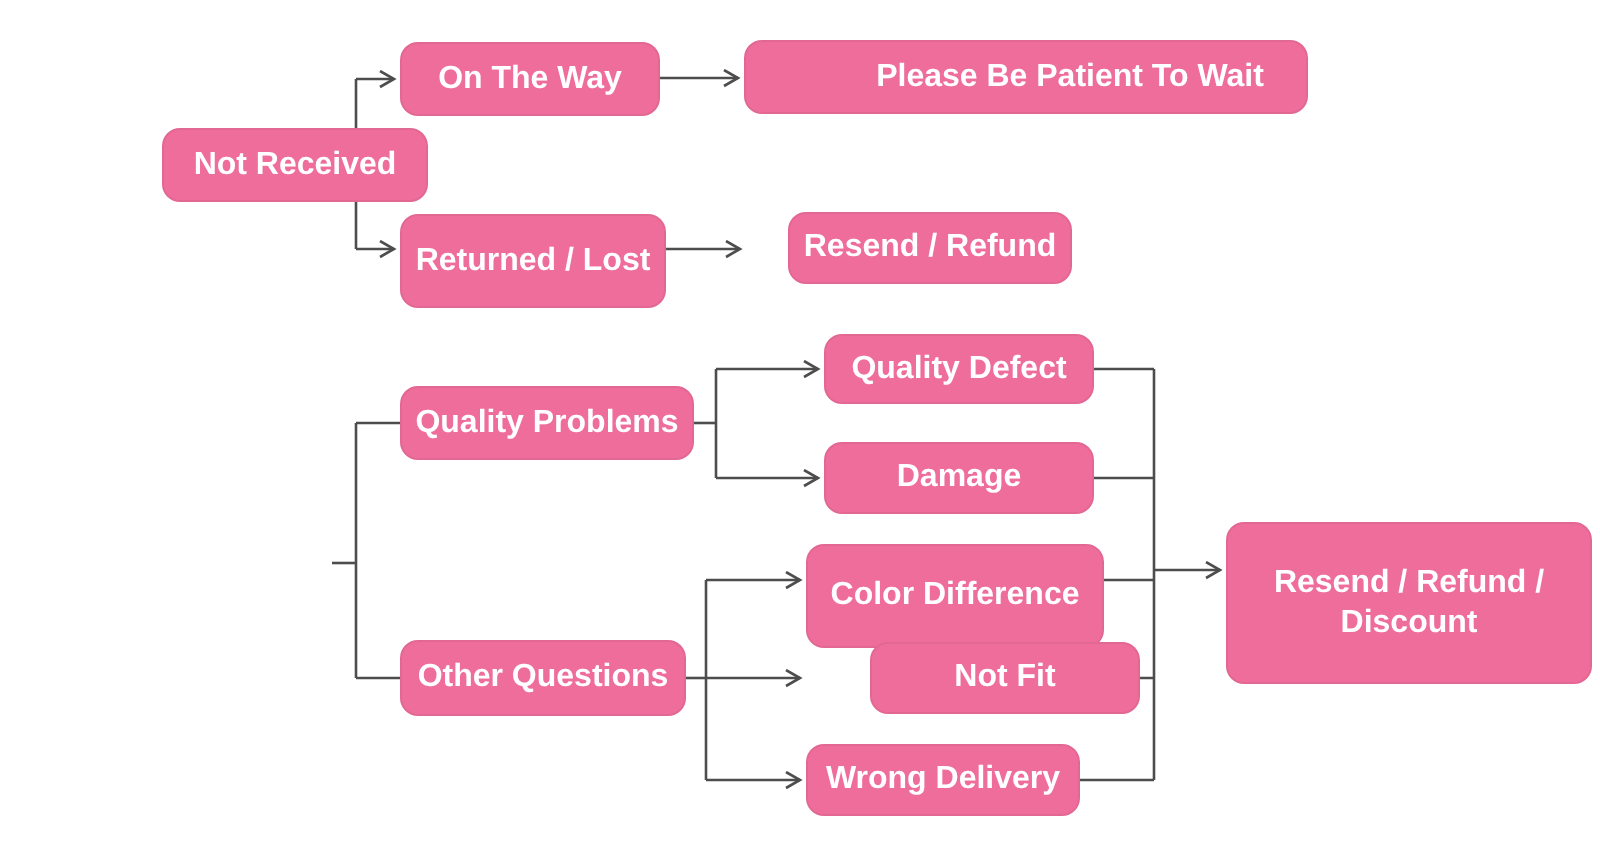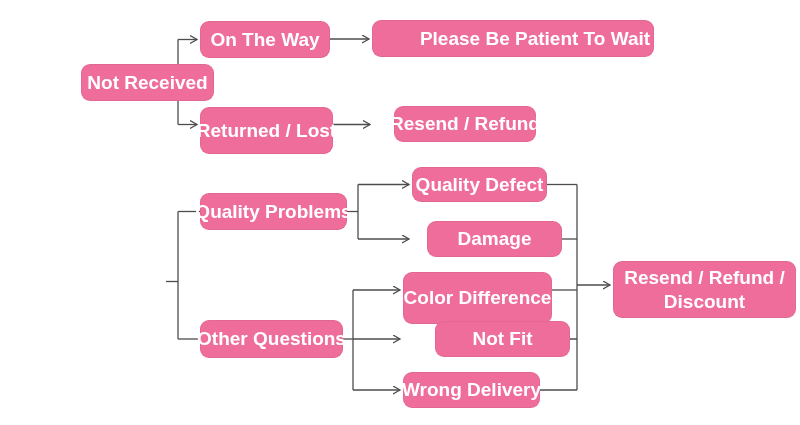--- a/index.html
+++ b/index.html
@@ -32,26 +32,26 @@
   .node{
     position:absolute;
     background:var(--node-fill);
     color:var(--node-text);
     border-radius:9px;
     display:flex;
     align-items:center;
     justify-content:center;
     text-align:center;
     font-weight:bold;
-    font-size:19px;
+    font-size:16px;
     line-height:1.25;
     white-space:nowrap;
     box-shadow:inset 0 0 0 1px rgba(0,0,0,0.05);
   }
-  .node.wrap{white-space:normal;padding:4px 8px;}
+  .node.wrap{white-space:normal;padding:16px 8px;}
 </style>
 </head>
 <body>
 
 <div class="canvas">
 
   <svg class="connectors" viewBox="0 0 800 425" xmlns="http://www.w3.org/2000/svg">
     <defs>
       <marker id="arrow" markerWidth="12" markerHeight="12" refX="7.5" refY="4.5" orient="auto" markerUnits="userSpaceOnUse">
         <path class="arrowhead" d="M0.5,0.5 L7.5,4.5 L0.5,8.5"></path>
@@ -116,21 +116,21 @@
 
   <div class="node" style="left:394px;top:106px;width:142px;height:36px;">Resend / Refund</div>
 
 
   <div class="node" style="left:200px;top:193px;width:147px;height:37px;">Quality Problems</div>
 
   <div class="node" style="left:200px;top:320px;width:143px;height:38px;">Other Questions</div>
 
   <div class="node" style="left:412px;top:167px;width:135px;height:35px;text-align:right;">Quality Defect</div>
 
-  <div class="node" style="left:412px;top:221px;width:135px;height:36px;margin-left:15px;">Damage</div>
+  <div class="node" style="left:412px;top:221px;width:135px;height:36px;">Damage</div>
 
   <div class="node" style="left:403px;top:272px;width:149px;height:52px;">Color Difference</div>
 
   <div class="node" style="left:403px;top:321px;width:135px;height:36px;margin-left:32px;">Not Fit</div>
 
   <div class="node" style="left:403px;top:372px;width:137px;height:36px;">Wrong Delivery</div>
 
   <div class="node wrap" style="left:613px;top:261px;width:167px;height:49px;">Resend / Refund / Discount</div>
 
 </div>

